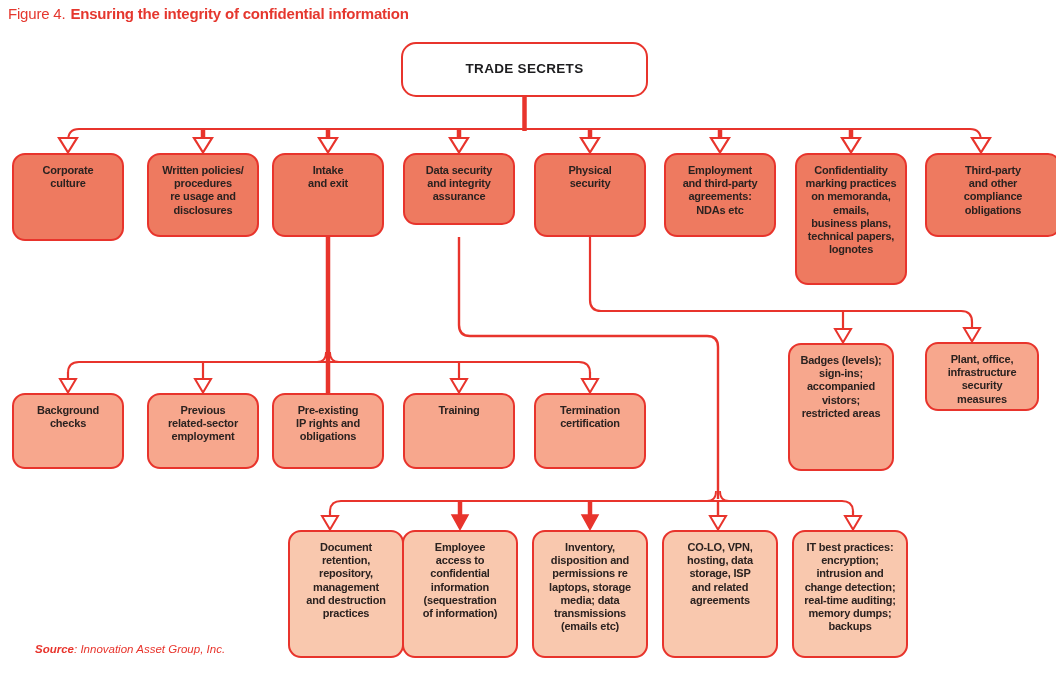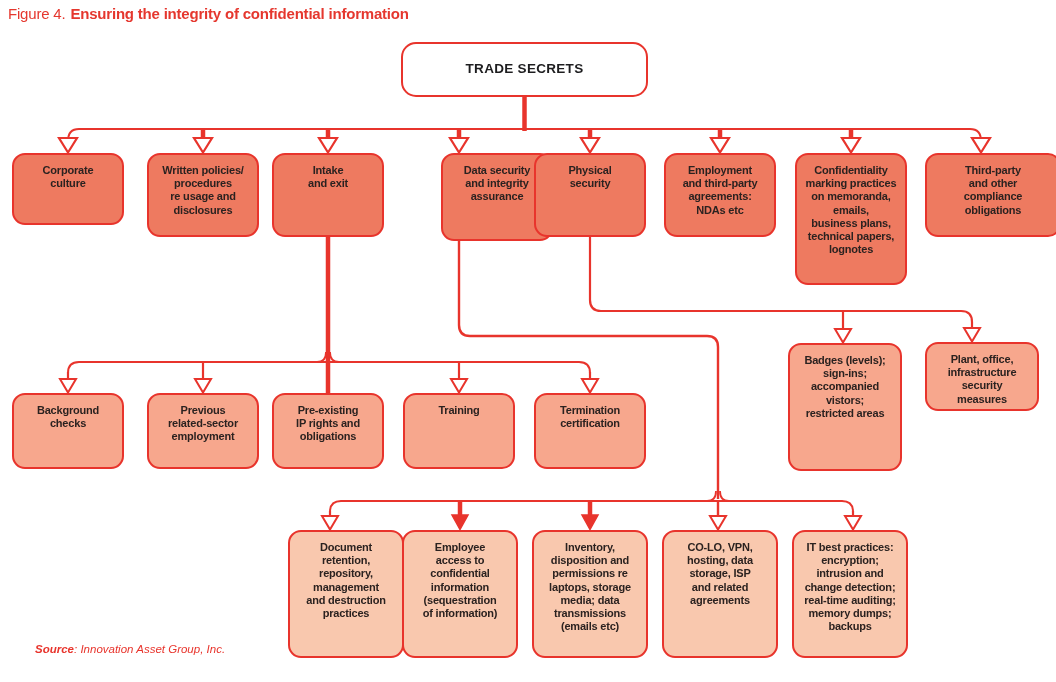--- a/index.html
+++ b/index.html
@@ -99,29 +99,29 @@
       <polygon points="322,516 338,516 330,529.5" fill="#ffffff" stroke-width="2"></polygon>
       <polygon points="452,515 468,515 460,529.5" fill="#e8342c" stroke-width="1.5"></polygon>
       <polygon points="582,515 598,515 590,529.5" fill="#e8342c" stroke-width="1.5"></polygon>
       <polygon points="710,516 726,516 718,529.5" fill="#ffffff" stroke-width="2"></polygon>
       <polygon points="845,516 861,516 853,529.5" fill="#ffffff" stroke-width="2"></polygon>
     </g>
   </svg>
 
   <div class="node root" style="left:401px;top:42px;width:247px;height:55px;">TRADE SECRETS</div>
 
-  <div class="node l1" style="left:12px;top:153px;width:112px;height:72px;">Corporate
+  <div class="node l1" style="left:12px;top:153px;width:112px;height:88px;">Corporate
 culture</div>
   <div class="node l1" style="left:147px;top:153px;width:112px;height:84px;">Written policies/
 procedures
 re usage and
 disclosures</div>
   <div class="node l1" style="left:272px;top:153px;width:112px;height:84px;">Intake
 and exit</div>
-  <div class="node l1" style="left:403px;top:153px;width:112px;height:88px;margin-left:38px;">Data security
+  <div class="node l1" style="left:403px;top:153px;width:112px;height:72px;">Data security
 and integrity
 assurance</div>
   <div class="node l1" style="left:534px;top:153px;width:112px;height:84px;">Physical
 security</div>
   <div class="node l1" style="left:664px;top:153px;width:112px;height:84px;">Employment
 and third-party
 agreements:
 NDAs etc</div>
   <div class="node l1" style="left:795px;top:153px;width:112px;height:132px;">Confidentiality
 marking practices
@@ -140,21 +140,21 @@
   <div class="node l2" style="left:147px;top:393px;width:112px;height:76px;">Previous
 related-sector
 employment</div>
   <div class="node l2" style="left:272px;top:393px;width:112px;height:76px;">Pre-existing
 IP rights and
 obligations</div>
   <div class="node l2" style="left:403px;top:393px;width:112px;height:76px;">Training</div>
   <div class="node l2" style="left:534px;top:393px;width:112px;height:76px;">Termination
 certification</div>
 
-  <div class="node l2" style="left:788px;top:343px;width:114px;height:128px;">Badges (levels);
+  <div class="node l2" style="left:788px;top:343px;width:106px;height:128px;">Badges (levels);
 sign-ins;
 accompanied
 vistors;
 restricted areas</div>
   <div class="node l2" style="left:925px;top:342px;width:114px;height:69px;">Plant, office,
 infrastructure
 security
 measures</div>
 
   <div class="node l3" style="left:272px;top:530px;width:116px;height:128px;margin-left:16px;">Document

